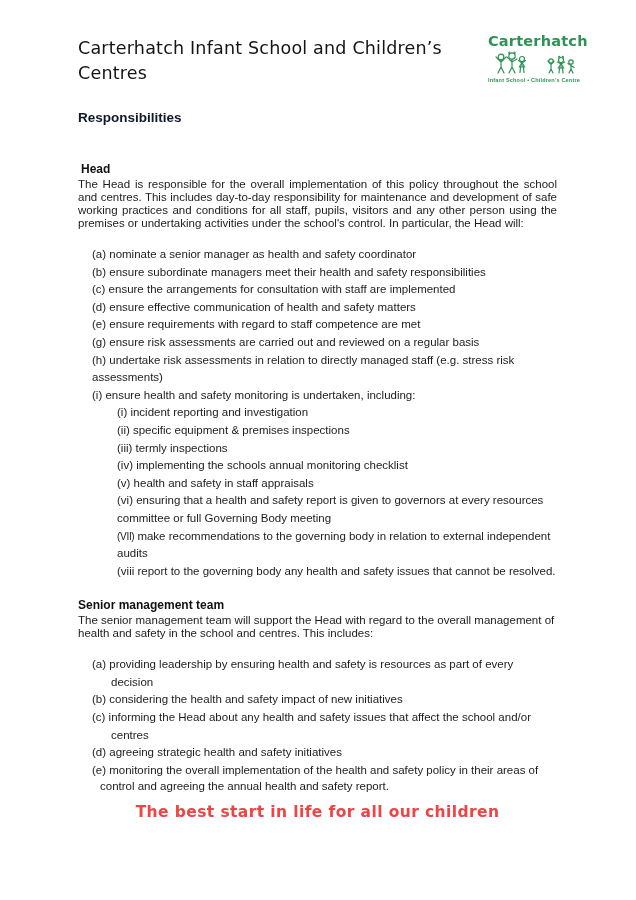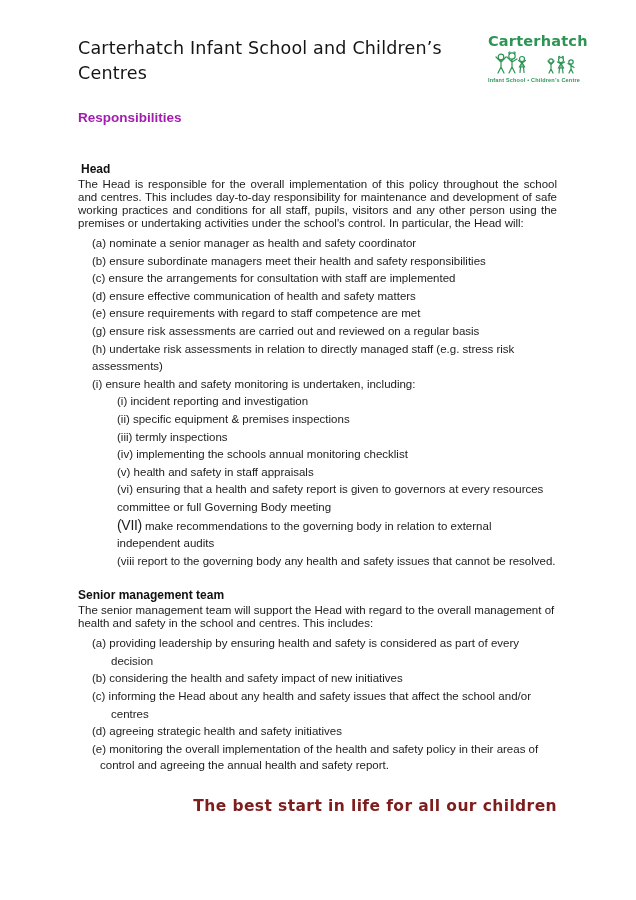--- a/index.html
+++ b/index.html
@@ -31,44 +31,44 @@
     font-weight:bold; font-size:14.5px; line-height:16px;
     letter-spacing:0.2px;
   }
   .logo-figures { display:block; margin:2px auto 0 auto; }
   .logo-tagline {
     font-size:5.5px; font-weight:bold; letter-spacing:0.2px;
     line-height:8px; margin-top:1px;
   }
 
   
-  .resp-heading { margin-top:24px; font-size:13.5px; font-weight:bold; color:#a21caf; }
+  .resp-heading { margin-top:24px; font-size:13.5px; font-weight:bold; color:#0f172a; }
   .section-heading { font-size:12px; font-weight:bold; color:#111; }
   .head-heading { margin-top:37px; padding-left:3px; }
   .senior-heading { margin-top:18px; }
 
   
   .para { margin-top:2px; font-size:11.5px; line-height:13px; color:#1c1c1c; }
   .justify { text-align:justify; }
 
   
-  .list { margin-top:5px; }
+  .list { margin-top:16px; }
   .li { font-size:11.5px; line-height:17.6px; color:#1c1c1c; }
   .l1 { margin-left:14px; }
   .l2 { margin-left:39px; }
   .hang  { margin-left:14px; padding-left:19px; text-indent:-19px; }
   .hang-sm { margin-left:14px; padding-left:8px; text-indent:-8px; line-height:16px; }
-  .marker-narrow { font-size:14px; letter-spacing:-0.3px; margin-right:3px; }
+  .marker-narrow { font-size:10px; letter-spacing:-0.3px; margin-right:3px; }
 
   
   .footer-motto {
-    margin-top:24px; text-align:right;
+    margin-top:9px; text-align:center;
     font-family:"DejaVu Sans", cursive;
     font-weight:bold; font-size:15.5px; letter-spacing:0.4px;
-    color:#7f1d1d;
+    color:#ef4444;
   }
 </style>
 </head>
 <body>
 
 <div class="page">
 
   <div class="logo">
     <div class="logo-name" style="color:#2e9455;">Carterhatch</div>
     <svg class="logo-figures" width="96" height="24" viewBox="0 0 96 24" fill="none" stroke="#2e9455" stroke-width="1.2" stroke-linecap="round">
@@ -126,21 +126,21 @@
           <span class="marker-narrow">(VII)</span><span>make recommendations to the governing body in relation to external independent audits</span>
         </div>
         <div class="li l2">(viii report to the governing body any health and safety issues that cannot be resolved.</div>
       </div>
     </div>
 
     <div class="section-heading senior-heading">Senior management team</div>
     <div class="para">The senior management team will support the Head with regard to the overall management of health and safety in the school and centres. This includes:</div>
 
     <div class="list">
-      <div class="li hang">(a) providing leadership by ensuring health and safety is considered as part of every decision</div>
+      <div class="li hang">(a) providing leadership by ensuring health and safety is resources as part of every decision</div>
       <div class="li l1">(b) considering the health and safety impact of new initiatives</div>
       <div class="li hang">(c) informing the Head about any health and safety issues that affect the school and/or centres</div>
       <div class="li l1">(d) agreeing strategic health and safety initiatives</div>
       <div class="li hang-sm">(e) monitoring the overall implementation of the health and safety policy in their areas of control and agreeing the annual health and safety report.</div>
     </div>
 
     <div class="footer-motto">The best start in life for all our children</div>
   </div>
 
 </div>

